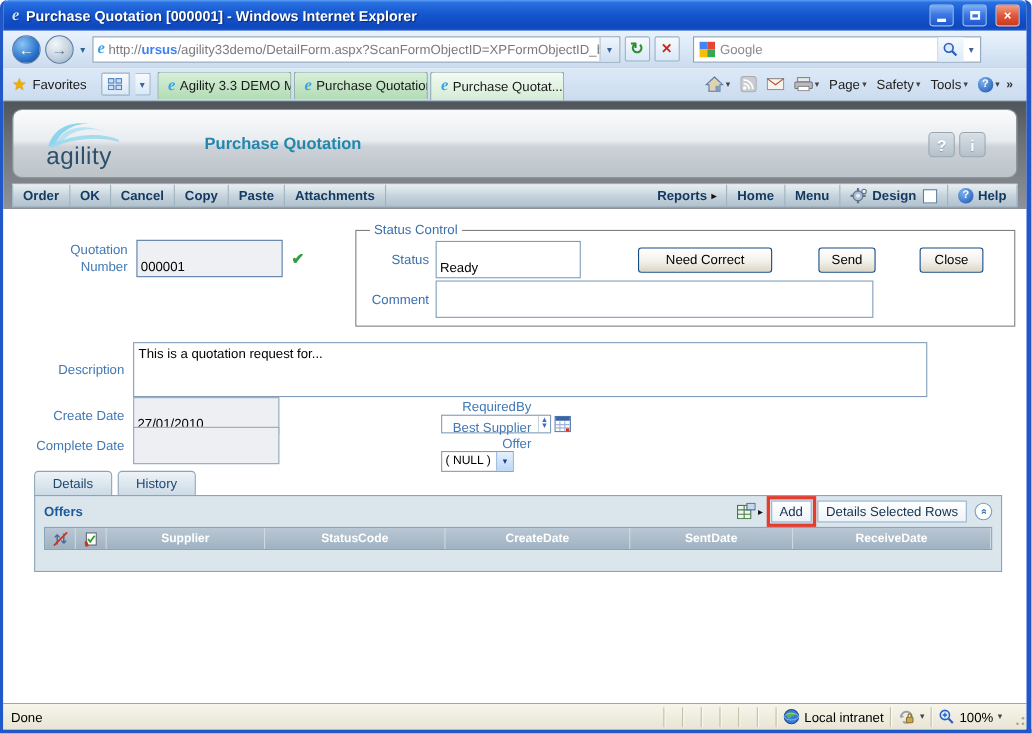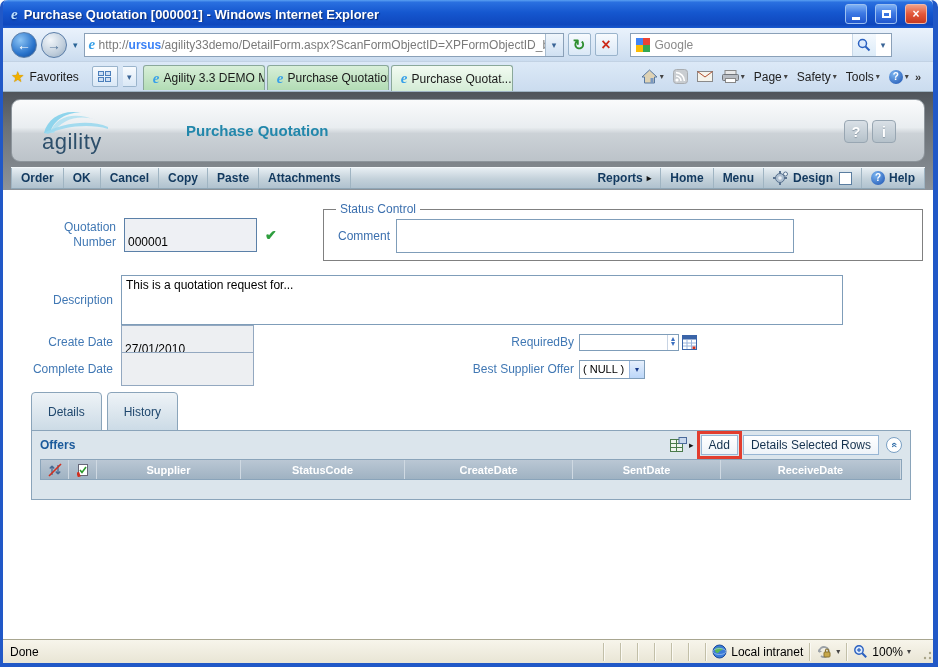--- a/index.html
+++ b/index.html
@@ -103,35 +103,35 @@
   .btn-needcorrect{ margin-left:52px; width:122px; }
   .btn-send{ margin-left:42px; width:52px; }
   .btn-close{ margin-left:40px; width:58px; }
   .comment-input{ width:398px; height:16px; }
   .desc-row{ display:flex; margin-left:28px; margin-top:14px; align-items:center; }
   .desc-row .flabel{ width:82px; margin-right:8px; }
   .desc-box{ width:722px; height:50px; border:1px solid #7f9db9; padding:2px 4px; font-size:12px; }
   .date-row{ display:flex; align-items:center; margin-left:28px; margin-top:7px; height:20px; }
   .date-row .flabel{ width:82px; margin-right:8px; }
   .date-input{ width:133px; height:17px; }
-  .rgroup{ width:300px; margin-left:auto; margin-right:232px; display:flex; align-items:center; }
+  .rgroup{ width:300px; margin-left:auto; margin-right:232px; display:flex; align-items:flex-start;flex-direction:column; }
   .rgroup .flabel{ flex:1; margin-right:5px; }
   .rcontrols{ width:122px; display:flex; align-items:center; }
   .reqby-input{ width:100px; height:17px; display:flex; align-items:center; padding:0; }
   .reqby-text{ flex:1; }
   .spinner{ width:11px; display:flex; flex-direction:column; align-items:center; line-height:0.6; color:#3a6fc0; font-size:8px;
     border-left:1px solid #c8d4e4; height:15px; justify-content:center; }
   .cal-icon{ margin-left:3px; }
   .nullselect{ width:66px; height:19px; border:1px solid #7f9db9; background:#fff; display:flex; align-items:center; }
   .nullselect .sel-text{ flex:1; font-size:11px; padding-left:3px; white-space:nowrap; }
   .sel-arrow{ width:15px; height:17px; display:flex; align-items:center; justify-content:center; font-size:8px; color:#1a3c8c;
     background:linear-gradient(180deg,#e6f0fd,#bcd6f8); border-left:1px solid #9ab8e0; }
   
   .apptabs{ display:flex; margin:13px 0 0 28px; align-items:flex-end; position:relative; z-index:2; }
-  .apptab{ height:39px; padding:0 16px; display:flex; align-items:center; font-size:12px; color:#20486e;
+  .apptab{ height:23px; padding:0 16px; display:flex; align-items:center; font-size:12px; color:#20486e;
     border:1px solid #8aa4ba; border-radius:4px 4px 0 0; margin-right:5px;
     background:linear-gradient(180deg,#eef3f7 0%,#ccdbe6 100%); }
   .apptab.active{ height:25px; background:linear-gradient(180deg,#f5f9fb 0%,#dbe5ec 100%); border-bottom:1px solid #dbe5ec; }
   .panel{ margin-left:28px; width:880px; height:70px; background:#dbe5ec; border:1px solid #8aa4ba; margin-top:-1px; }
   .panel-toolbar{ height:27px; display:flex; align-items:center; padding:0 8px; }
   .offers-title{ font-weight:bold; color:#1b5a9b; margin-right:auto; }
   .tiny-arrow{ font-size:9px; color:#111; margin:0 2px; }
   .red-annot{ border:3px solid #e23d2e; padding:1px; margin:0 1px; }
   .gridbtn{ height:20px; padding:0 7px; background:linear-gradient(180deg,#ffffff,#eef3f8); border:1px solid #98b6d4;
     font-size:12px; color:#14314e; display:flex; align-items:center; white-space:nowrap; }
@@ -336,20 +336,27 @@
   <div class="content">
 
     <div class="row1">
       <div class="qn-group">
         <span class="flabel">Quotation Number</span>
         <span class="tbox qn-input">000001</span>
         <span class="green-check">✔</span>
       </div>
       <fieldset class="statusctl">
         <legend>Status Control</legend>
+        <div class="fs-row">
+          <span class="flabel">Status</span>
+          <span class="tbox status-input">Ready</span>
+          <span class="xpbtn btn-needcorrect">Need Correct</span>
+          <span class="xpbtn btn-send">Send</span>
+          <span class="xpbtn btn-close">Close</span>
+        </div>
         <div class="fs-row">
           <span class="flabel">Comment</span>
           <span class="tbox comment-input"></span>
         </div>
       </fieldset>
     </div>
 
     <div class="desc-row">
       <span class="flabel">Description</span>
       <div class="desc-box">This is a quotation request for...</div>

